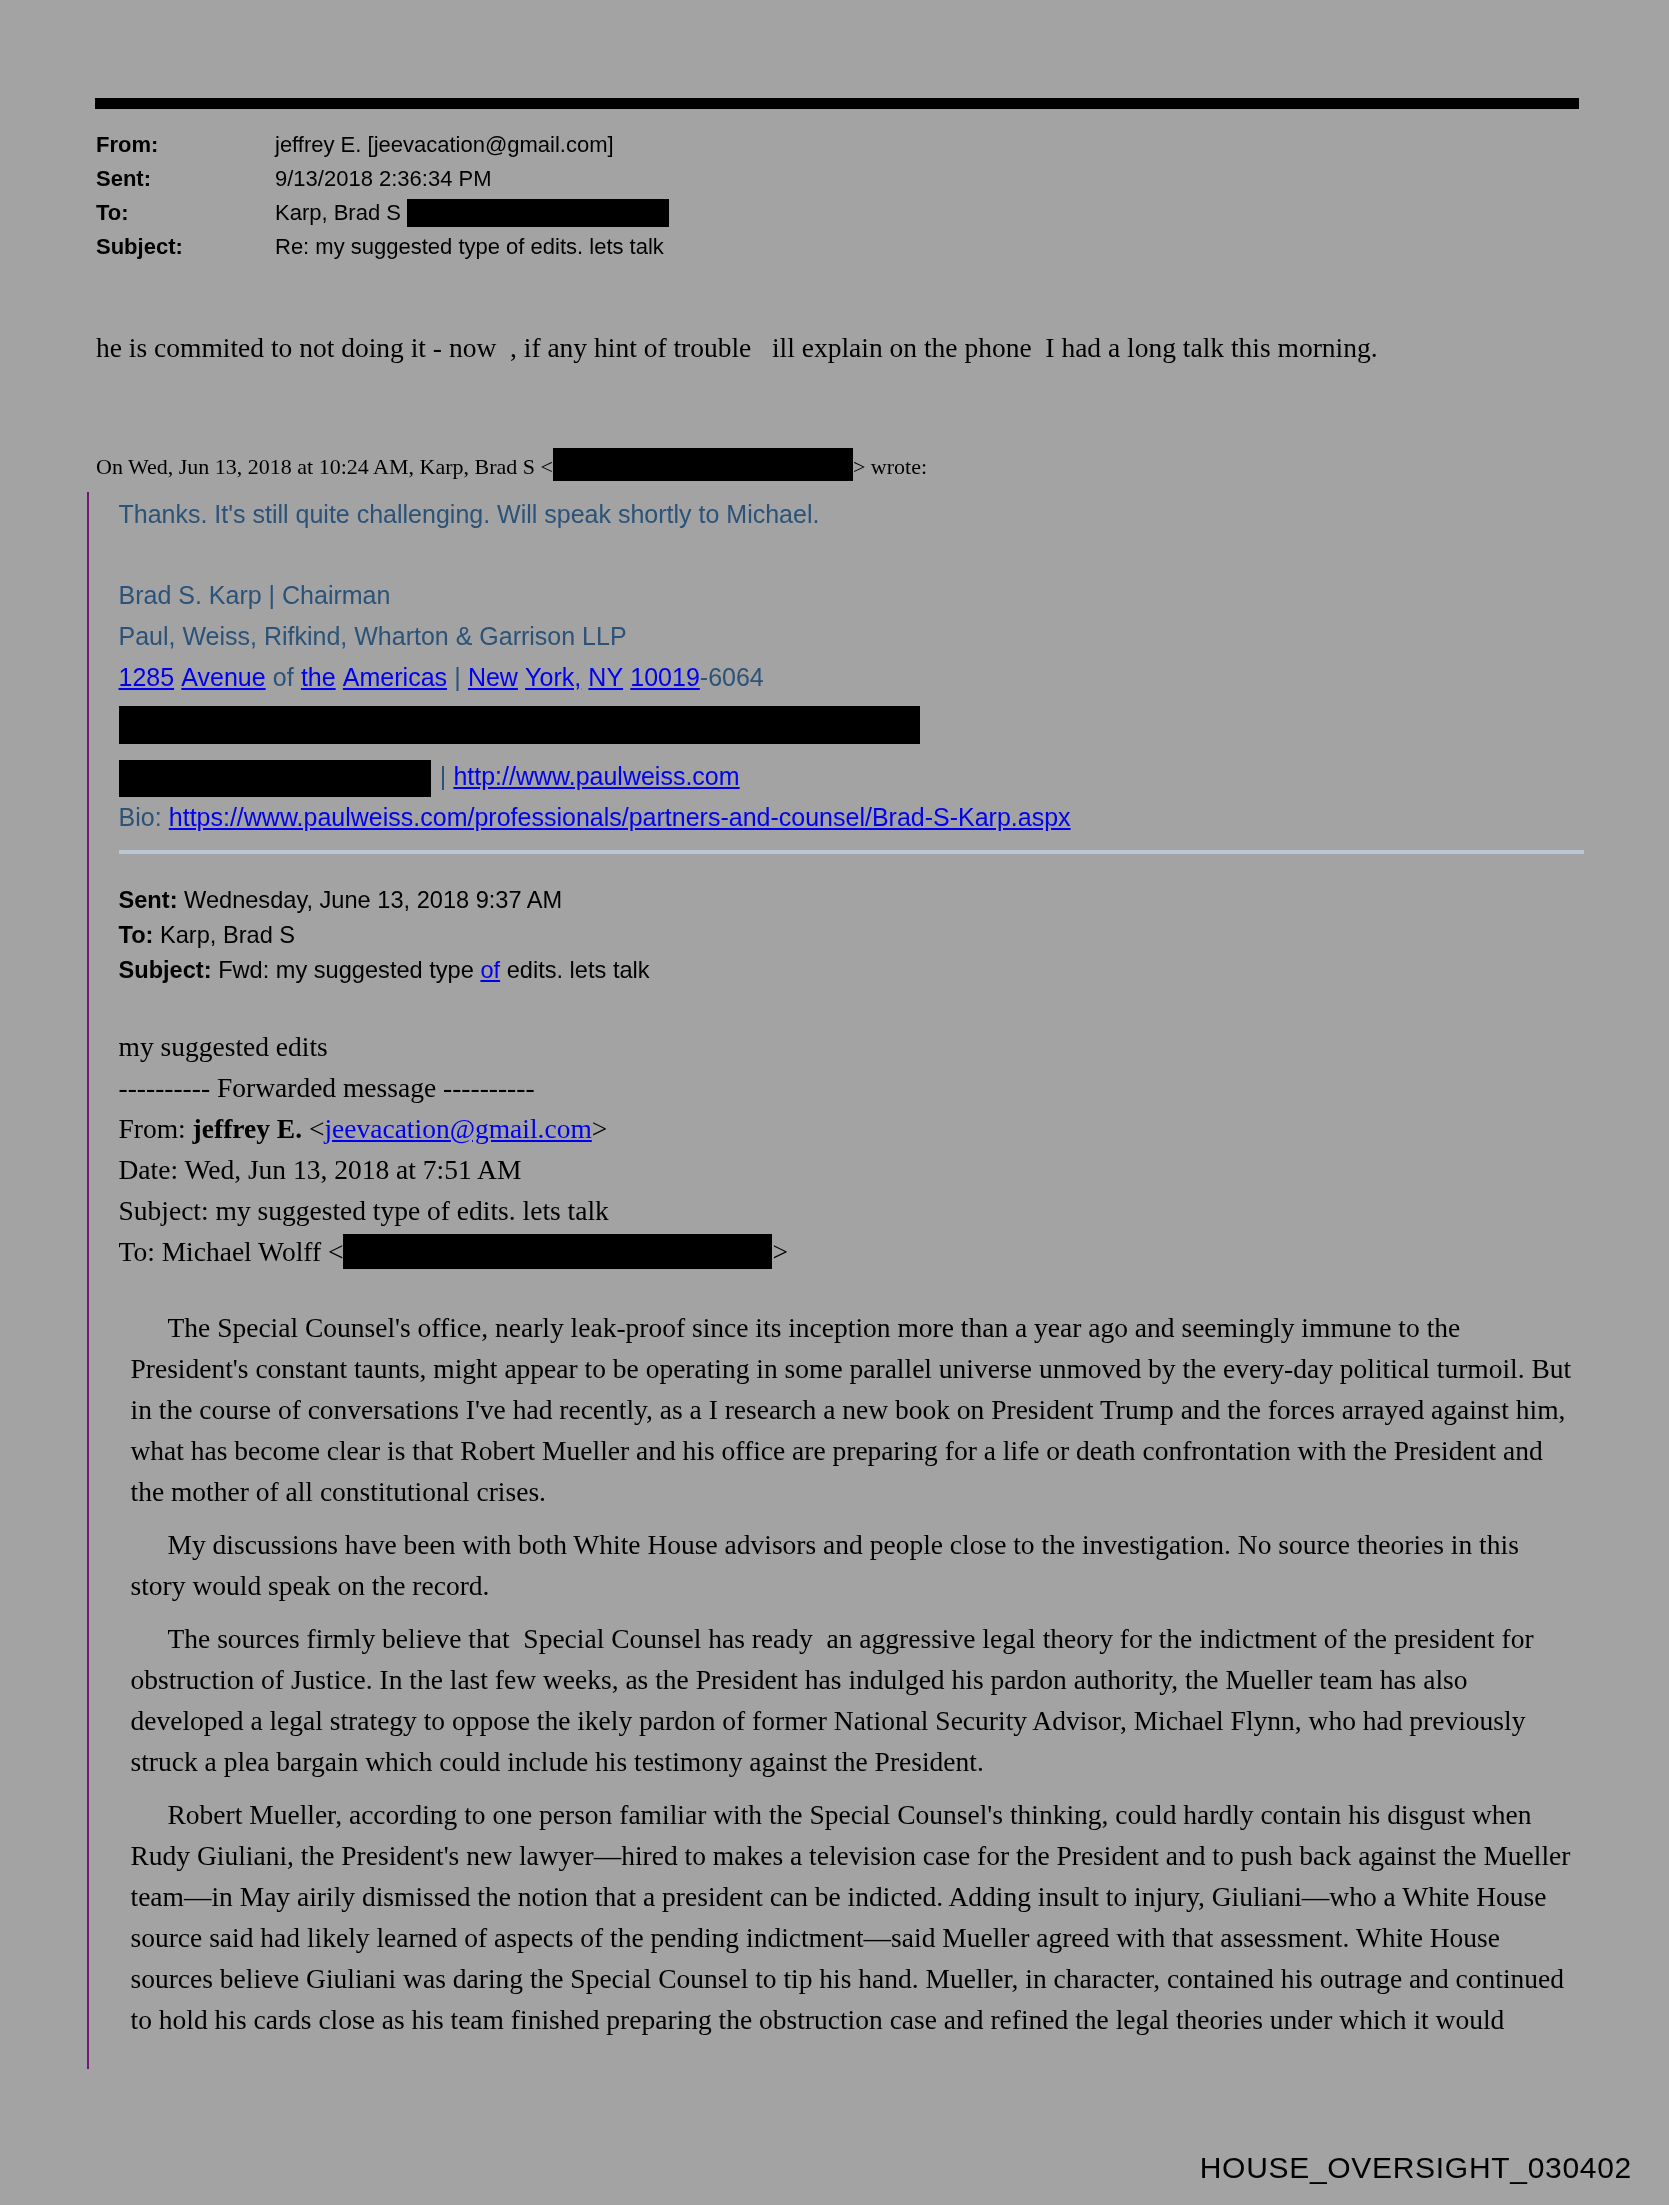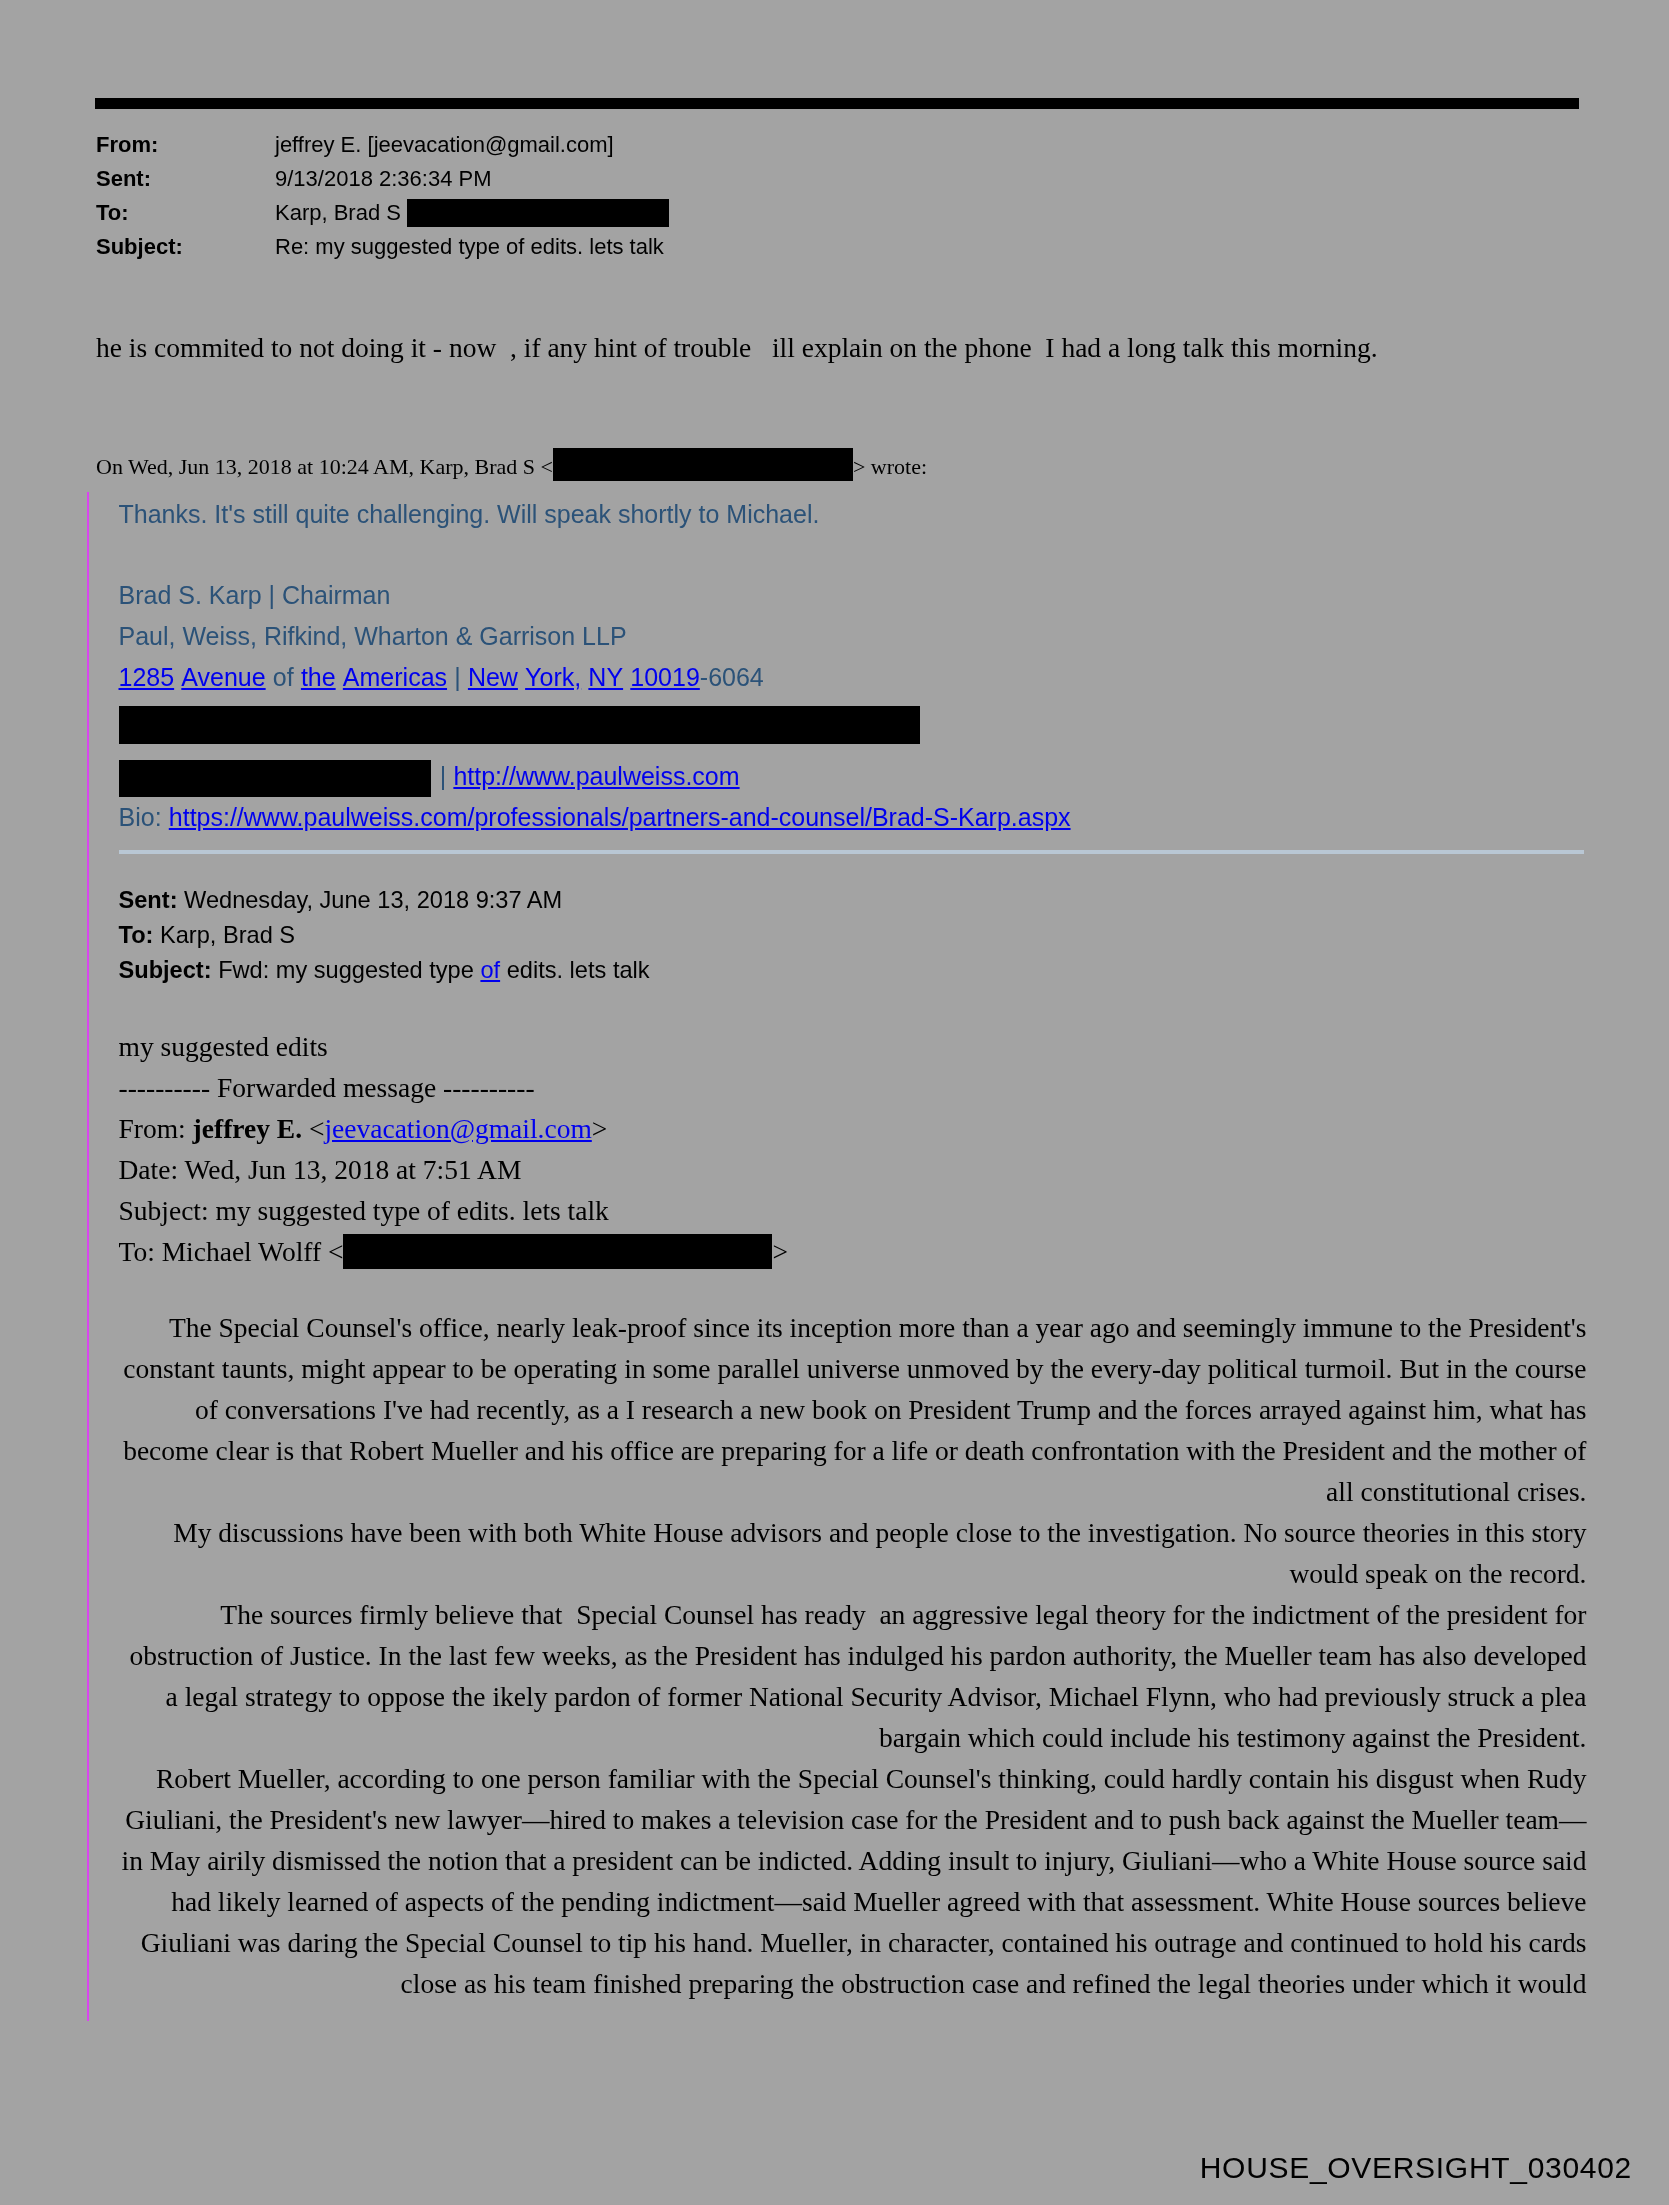--- a/index.html
+++ b/index.html
@@ -20,21 +20,21 @@
   .serif { font-family:"Liberation Serif", serif; }
 
   .lead { position:absolute; left:96px; top:327px; width:1492px;
           font-size:27.5px; line-height:42px; white-space:pre-wrap; }
 
   .onwed { position:absolute; left:96px; top:446px; font-size:22px; line-height:41px; white-space:nowrap; }
   .redact-onwed { width:300px; height:33px; vertical-align:-6.5px; }
 
   
   .quote { position:absolute; left:87px; top:492px; width:1469px;
-           border-left:2px solid #d946ef; padding:2.6px 0 17px 29.5px; }
+           border-left:2px solid #701a75; padding:2.6px 0 17px 29.5px; }
 
   .steel { color:#2B5278; }
   .reply { margin:2.6px 0 0 0; font-size:25px; line-height:35px; }
 
   .sig { margin-top:43px; font-size:25px; line-height:41px; }
   .sig p { margin:0; }
   .lnk { color:#0000EE; text-decoration:underline; cursor:pointer; }
   .gap { margin-right:7.2px; }
 
   .redact-big { width:801px; height:38px; margin-top:7.9px; }
@@ -47,21 +47,21 @@
   .hdr2 { margin-top:29px; font-size:23.6px; line-height:35px; color:#000; }
   .hdr2 p { margin:0; }
   .hdr2 .b { font-weight:bold; }
 
   .fwd { margin-top:38px; font-size:27.5px; line-height:41px; }
   .fwd p { margin:0; }
   .fwd .b { font-weight:bold; }
   .redact-wolff { width:429px; height:35px; vertical-align:-7.9px; }
 
   .bodytext { margin-top:35px; width:1468px; font-size:27.5px; line-height:41px; }
-  .bodytext p { margin:0; text-indent:37px; white-space:pre-wrap;text-align:right; }
+  .bodytext p { margin:12px; text-indent:37px; white-space:pre-wrap; }
 
   .footer { position:absolute; right:37px; bottom:19.6px; font-size:30px; letter-spacing:0.7px; }
 </style>
 </head>
 <body>
 
 <div class="page">
 
   <div class="top-rule"></div>
 

